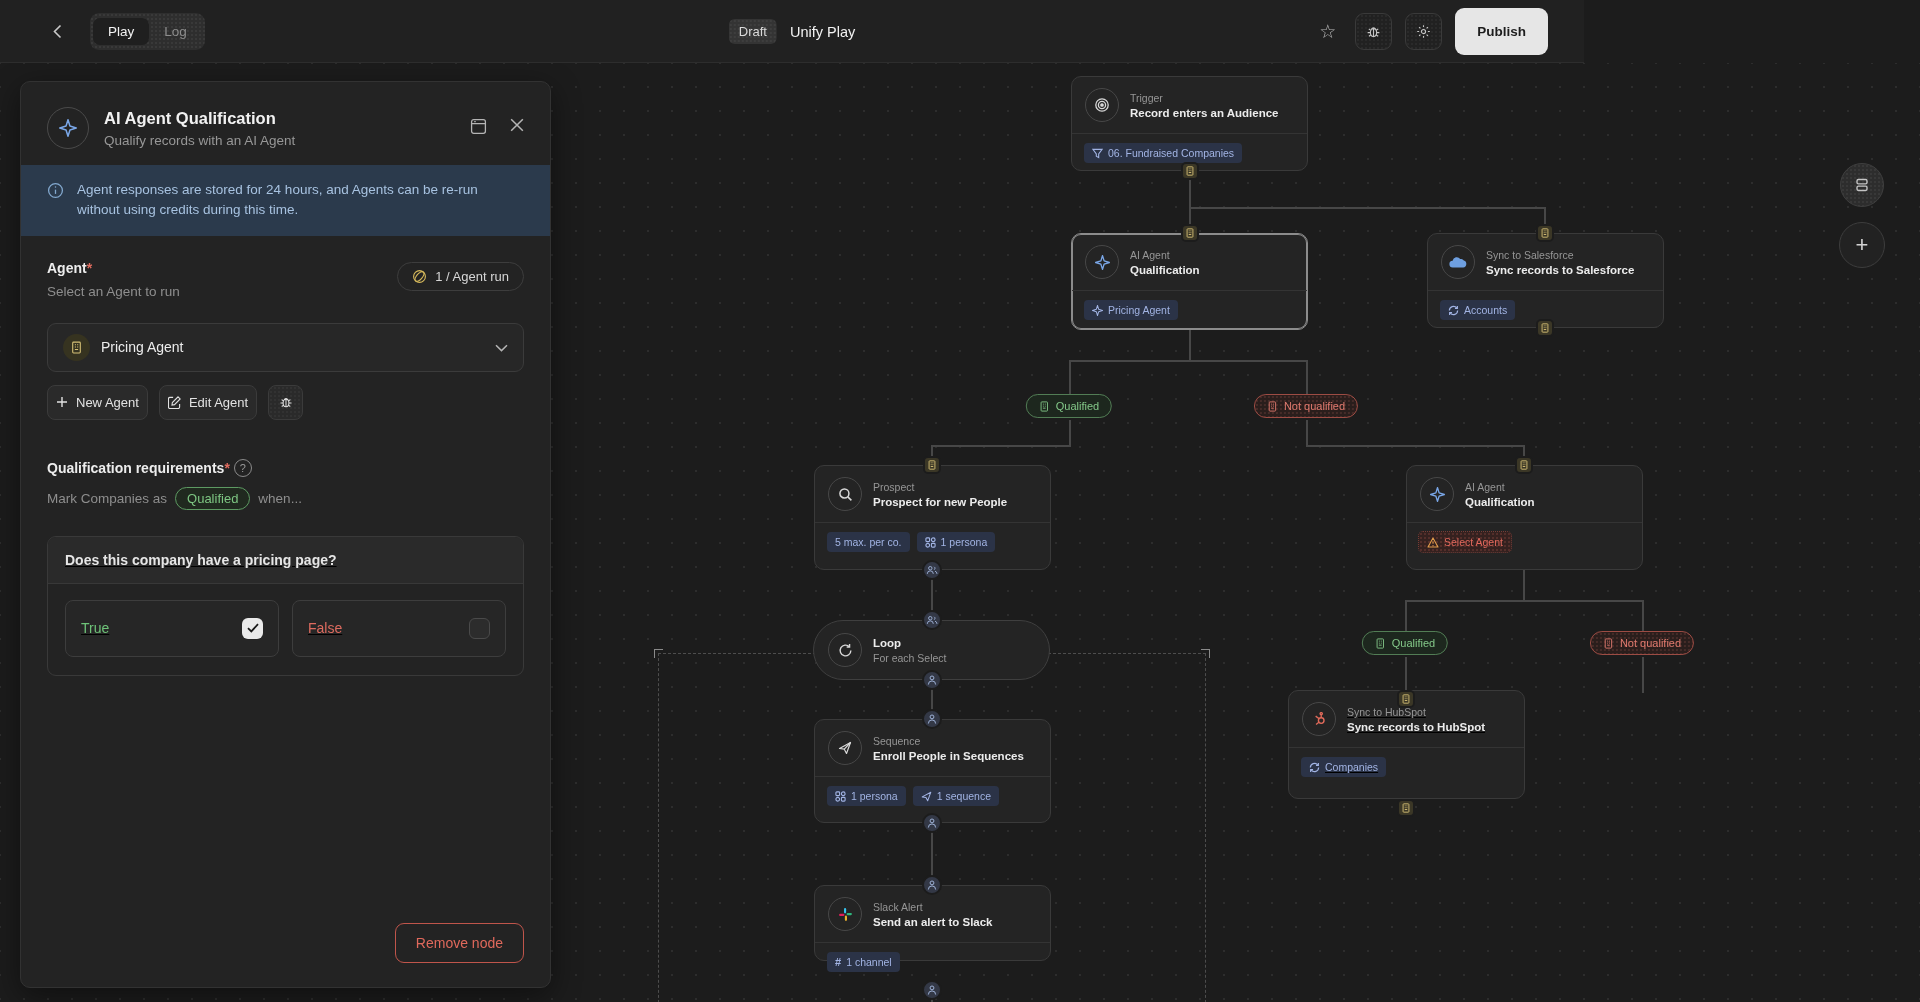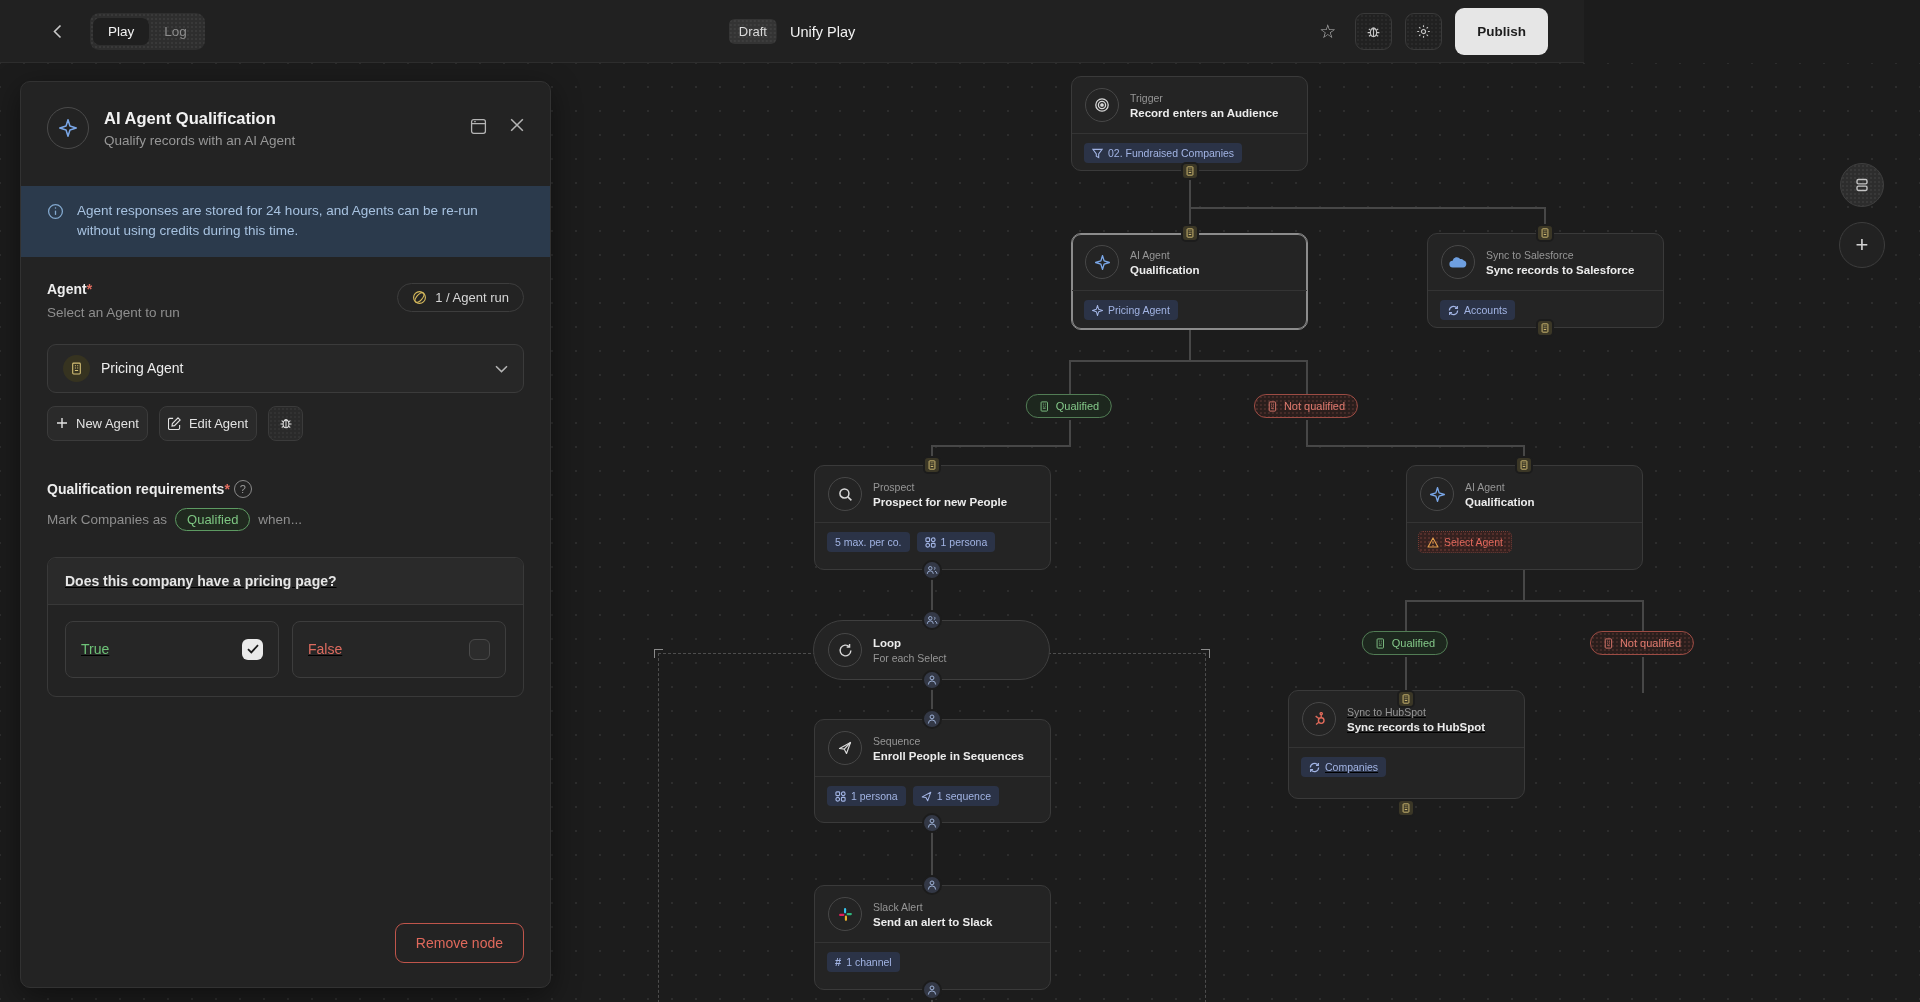--- a/index.html
+++ b/index.html
@@ -71,21 +71,21 @@
   .icon-btn { width:37px; height:37px; border:1px solid #3a3a3a; border-radius:9px; color:#c6c6c6;
     display:flex; align-items:center; justify-content:center; cursor:pointer;
     background-image:radial-gradient(rgba(255,255,255,.04) 1px, transparent 1px); background-size:4px 4px; }
   .star-btn { color:#b9b9b9; font-size:19px; cursor:pointer; margin-right:6px; }
   .publish-btn { background:#e6e6e6; color:#1d1d1d; font-size:13.5px; font-weight:700;
     padding:16px 22px; border-radius:9px; border:none; cursor:pointer; }
 
   
   .panel { position:absolute; left:20px; top:81px; width:531px; height:907px; background:#232323;
     border:1px solid #323232; border-radius:10px; z-index:10; box-shadow:0 8px 30px rgba(0,0,0,.45); }
-  .panel-header { display:flex; align-items:center; gap:15px; padding:25px 26px 37px 26px; }
+  .panel-header { display:flex; align-items:center; gap:15px; padding:25px 26px 16px 26px; }
   .panel-icon { flex:0 0 42px; width:42px; height:42px; border:1px solid #4a4a4a; border-radius:50%;
     display:flex; align-items:center; justify-content:center; color:#7aa7e8; }
   .panel-title { color:#f2f2f2; font-size:16.5px; font-weight:700; margin-bottom:5px; }
   .panel-sub { color:#979797; font-size:13.5px; }
   .panel-header-actions { margin-left:auto; display:flex; gap:23px; color:#b5b5b5; }
   .panel-header-actions > div { cursor:pointer; }
   .info-banner { background:#2b3a4c; padding:15px 26px; display:flex; gap:13px; align-items:flex-start; }
   .info-banner .txt { color:#a7c2e0; font-size:13.5px; line-height:1.5; }
   .info-banner svg { margin-top:2px; color:#83a9cf; flex:0 0 auto; }
   .panel-body { padding:24px 26px 0 26px; }
@@ -183,21 +183,21 @@
         <div>
           <div class="node-cat">Trigger</div>
           <div class="node-title">Record enters an Audience</div>
         </div>
       </div>
       <div class="node-badges">
         <span class="pill">
           <svg width="11" height="11" viewBox="0 0 12 12" fill="none" stroke="currentColor" stroke-width="1.2">
               <path d="M1 1.5h10L7.3 6.5v4l-2.6-1.5v-2.5z"></path>
             </svg>
-          <span>02. Fundraised Companies</span>
+          <span>06. Fundraised Companies</span>
         </span>
       </div>
     </div>
 
     <div class="node selected" style="left:1071px; top:170px; height:97px;">
       <div class="node-header">
         <div class="icon-circle">
           <svg width="15" height="15" viewBox="0 0 12 12">
               <path d="M6 0.5 L7.3 4.7 L11.5 6 L7.3 7.3 L6 11.5 L4.7 7.3 L0.5 6 L4.7 4.7 Z" fill="none" stroke="#7aa7e8" stroke-width="1.1" stroke-linejoin="round"></path>
             </svg>
@@ -322,21 +322,21 @@
         </span>
         <span class="pill">
           <svg width="11" height="11" viewBox="0 0 14 14" fill="none" stroke="currentColor" stroke-width="1.3" stroke-linejoin="round">
               <path d="M1.5 7.5 L12.5 1.5 L8.5 12.5 L6.3 8.2 Z"></path>
             </svg>
           <span>1 sequence</span>
         </span>
       </div>
     </div>
 
-    <div class="node" style="left:814px; top:822px; height:105px;">
+    <div class="node" style="left:814px; top:822px; height:76px;">
       <div class="node-header">
         <div class="icon-circle">
           <svg width="15" height="15" viewBox="0 0 14 14">
               <rect x="5.6" y="1" width="2" height="5" rx="1" fill="#36C5F0"></rect>
               <rect x="8" y="5.6" width="5" height="2" rx="1" fill="#2EB67D"></rect>
               <rect x="6.4" y="8" width="2" height="5" rx="1" fill="#ECB22E"></rect>
               <rect x="1" y="6.4" width="5" height="2" rx="1" fill="#E01E5A"></rect>
             </svg>
         </div>
         <div>

